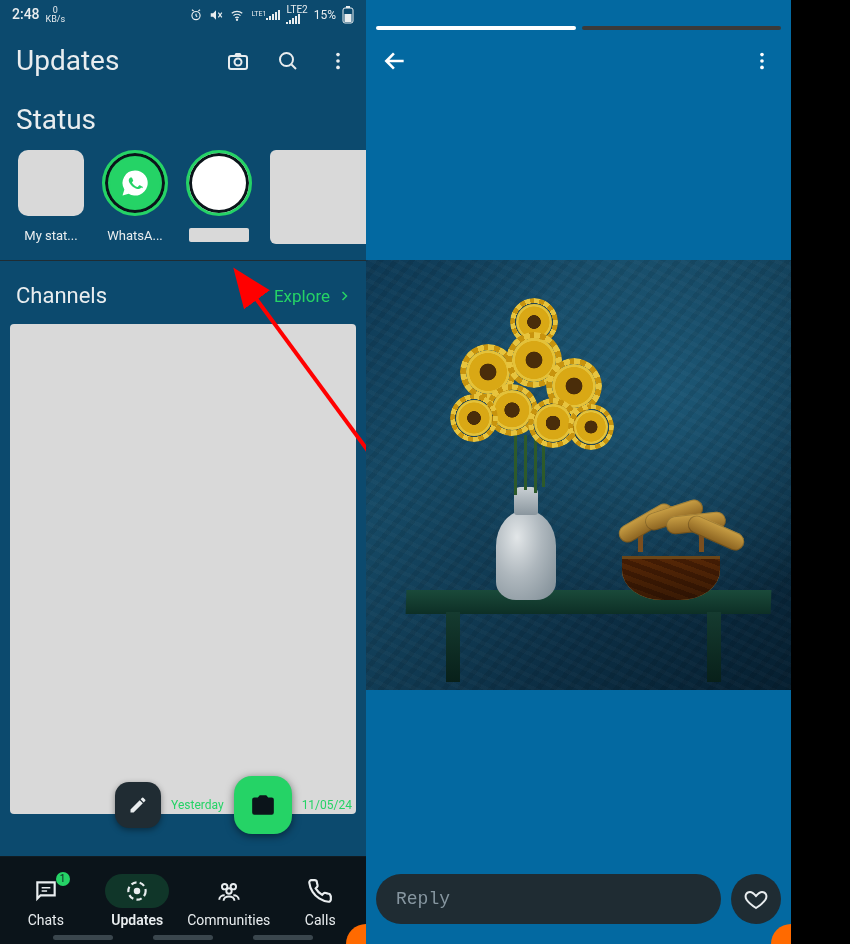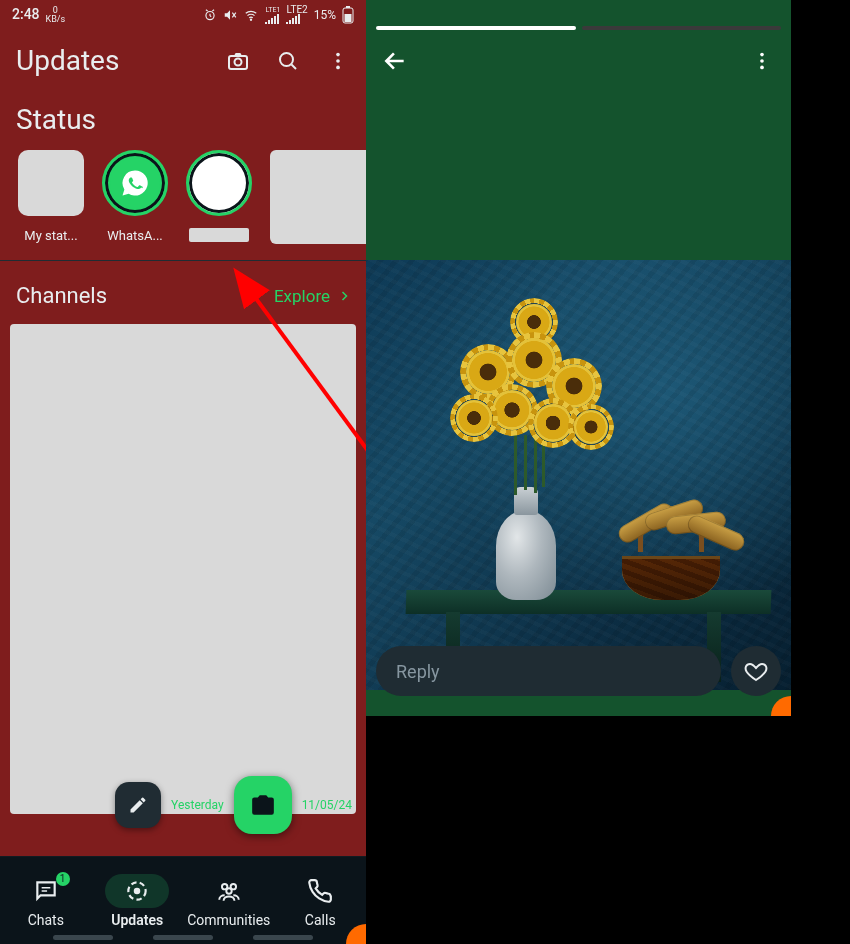--- a/index.html
+++ b/index.html
@@ -9,21 +9,21 @@
     background: #000;
     font-family: -apple-system, "Segoe UI", Roboto, sans-serif;
     color: #e9edef;
     overflow: hidden;
     display: flex;
   }
   
   .pane-left {
     width: 366px;
     height: 944px;
-    background: #7f1d1d;
+    background: #0c4a6e;
     position: relative;
     overflow: hidden;
   }
   .status-bar {
     height: 30px;
     display: flex;
     align-items: center;
     padding: 0 12px;
     justify-content: space-between;
     font-size: 14px;
@@ -161,24 +161,25 @@
   
   .gesture-bar {
     position:absolute; bottom:4px; left:0; right:0;
     display:flex; justify-content:center; gap:40px;
   }
   .gesture-pill { width:60px; height:5px; background:#3a464d; border-radius:3px; }
 
   
   .pane-right {
     width: 425px;
-    height: 716px;
-    background: #14532d;
+    height: 944px;
+    background: #0369a1;
     position: relative;
     overflow: hidden;
+    font-family: Liberation Mono, monospace;
   }
   .story-progress {
     display:flex; gap:6px; padding: 26px 10px 0;
   }
   .progress-seg {
     height:4px; flex:1; background:#3a3a3a; border-radius:2px;
   }
   .progress-seg.filled { background:#fff; }
   .story-header {
     display:flex; align-items:center; justify-content:space-between;
@@ -317,21 +318,21 @@
             <path d="M3 9v6h4l5 5V4L7 9H3z"></path>
             <path stroke="#e9edef" stroke-width="2" d="M16 8l6 8M22 8l-6 8"></path>
           </svg>
       </span>
       <span class="sb-icon">
         <svg width="16" height="14" viewBox="0 0 24 24" fill="none" stroke="#e9edef" stroke-width="2">
             <path d="M3 9a14 14 0 0 1 18 0M6 13a9 9 0 0 1 12 0M9 17a4 4 0 0 1 6 0"></path>
             <circle cx="12" cy="20" r="1" fill="#e9edef"></circle>
           </svg>
       </span>
-      <span class="sb-icon" style="font-size:8px;display:flex;flex-direction:column;line-height:8px">
+      <span class="sb-icon" style="font-size:8px;display:flex;flex-direction:row;line-height:8px">
         <span style="font-size:7px">LTE1</span>
         <svg width="14" height="10" viewBox="0 0 14 10">
             <path fill="#e9edef" d="M0 8h2v2H0zM3 6h2v4H3zM6 4h2v6H6zM9 2h2v8H9zM12 0h2v10h-2z"></path>
           </svg>
       </span>
       <span class="sb-icon" style="font-size:8px;display:flex;flex-direction:column;line-height:8px">
         <span style="font-size:10px">LTE2</span>
         <svg width="14" height="10" viewBox="0 0 14 10">
             <path fill="#e9edef" d="M0 8h2v2H0zM3 6h2v4H3zM6 4h2v6H6zM9 2h2v8H9zM12 0h2v10h-2z"></path>
           </svg>

